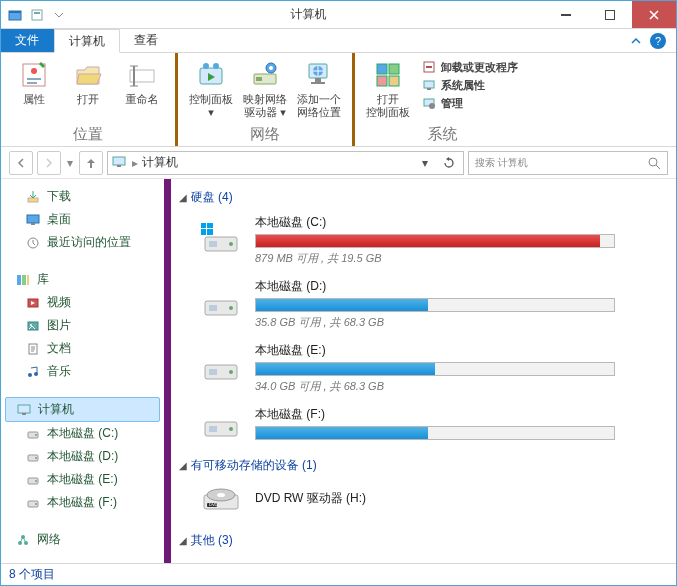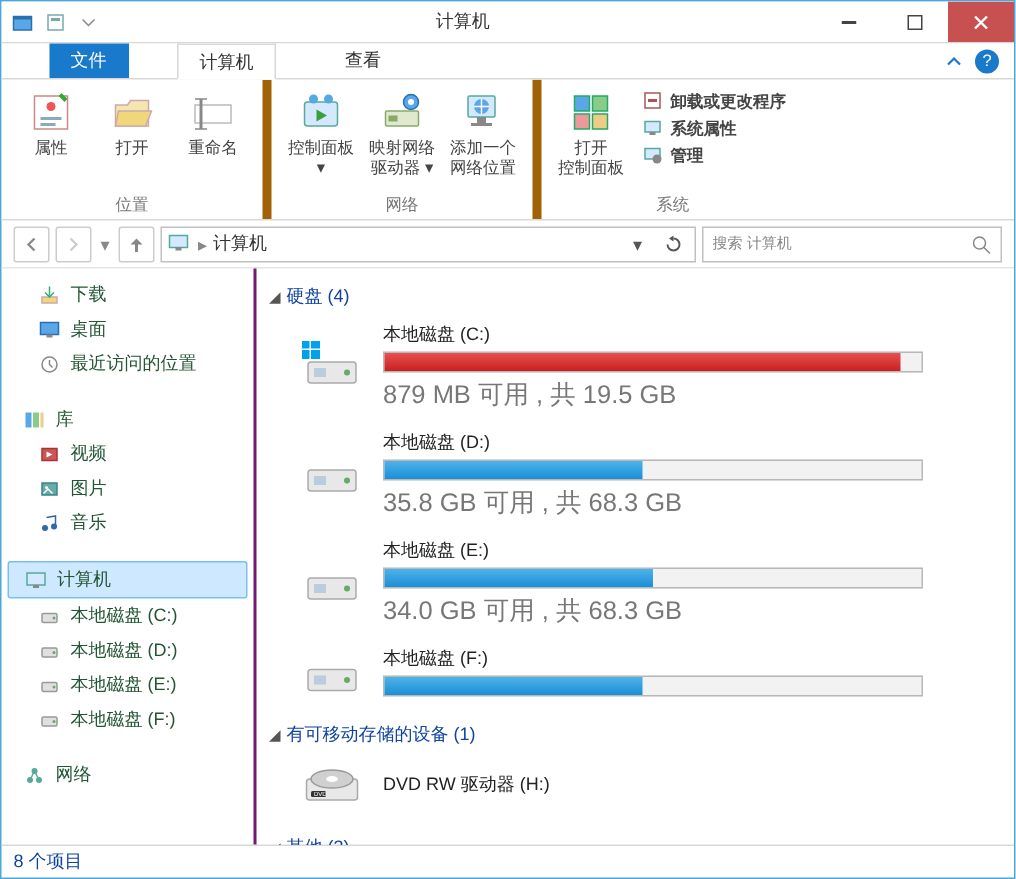--- a/index.html
+++ b/index.html
@@ -9,72 +9,72 @@
 .titlebar { height: 28px; background: #fff; display: flex; align-items: center; border-bottom: 1px solid #d8d8d8; }
 .qat { display: flex; align-items: center; gap: 6px; padding: 0 6px; }
 .qat-icon { width: 16px; height: 16px; display: inline-flex; align-items: center; justify-content: center; }
 .titlebar-title { flex: 1; text-align: center; color: #333; }
 .win-controls { display: flex; height: 100%; }
 .win-btn { width: 44px; height: 100%; display: flex; align-items: center; justify-content: center; color: #555; }
 .win-btn.close { background: #c75050; color: #fff; width: 44px; }
 
 
 .tabs { height: 24px; display: flex; align-items: stretch; background: #fff; border-bottom: 1px solid #d8d8d8; position: relative; }
-.tab { padding: 0 14px; display: flex; align-items: center; color: #333; border-right: 1px solid transparent; margin-left: 32px; }
+.tab { padding: 0 14px; display: flex; align-items: center; color: #333; border-right: 1px solid transparent; }
 .tab.file { background: #1979ca; color: #fff; }
 .tab.active { border: 1px solid #d8d8d8; border-bottom: 1px solid #fff; background: #fff; margin-bottom: -1px; }
 .tabs-right { margin-left: auto; display: flex; align-items: center; gap: 8px; padding-right: 10px; }
 .help-icon { width: 16px; height: 16px; border-radius: 50%; background: #1979ca; color: #fff; display: flex; align-items: center; justify-content: center; font-size: 11px; }
 .collapse-icon { color: #1979ca; font-size: 11px; }
 
 
 .ribbon { height: 94px; background: #fff; border-bottom: 1px solid #d8d8d8; display: flex; }
-.ribbon-group { display: flex; flex-direction: column; align-items: center; padding: 4px 8px 2px; border-right: 6px solid #a16207; }
+.ribbon-group { display: flex; flex-direction: column; align-items: center; padding: 4px 8px 2px; border-right: 3px solid #a16207; }
 .ribbon-group:last-child { border-right: none; }
 .ribbon-buttons { display: flex; gap: 4px; flex: 1; }
 .rbtn-large { display: flex; flex-direction: column; align-items: center; width: 50px; padding: 2px 0; text-align: center; }
 .rbtn-large .ico { width: 32px; height: 32px; display: flex; align-items: center; justify-content: center; margin-bottom: 2px; }
 .rbtn-large .lbl { font-size: 11px; line-height: 13px; color: #444; }
 .rbtn-small-col { display: flex; flex-direction: column; gap: 2px; justify-content: flex-start; padding: 2px 4px; }
 .rbtn-small { display: flex; align-items: center; gap: 4px; font-size: 11px; color: #444; white-space: nowrap; font-weight: bold; }
 .rbtn-small .ico-s { width: 16px; height: 16px; display: inline-flex; align-items: center; justify-content: center; }
-.group-label { font-size: 11px; color: #777; padding-top: 2px; }
+.group-label { font-size: 15px; color: #777; padding-top: 2px; }
 
 
 .addrrow { height: 32px; display: flex; align-items: center; gap: 4px; padding: 4px 8px; border-bottom: 1px solid #e5e5e5; }
 .nav-btn { width: 24px; height: 24px; border: 1px solid #ccc; border-radius: 2px; display: flex; align-items: center; justify-content: center; color: #888; }
 .addrbar { flex: 1; height: 24px; border: 1px solid #c0c0c0; display: flex; align-items: center; padding: 0 4px; gap: 4px; }
 .addrbar .loc-icon { width: 16px; height: 16px; }
 .addr-text { flex: 1; color: #333; }
 .addr-btn { width: 20px; display: flex; align-items: center; justify-content: center; color: #555; }
 .searchbar { width: 200px; height: 24px; border: 1px solid #c0c0c0; display: flex; align-items: center; padding: 0 6px; color: #888; }
 .searchbar input { border: none; outline: none; flex: 1; font-size: 10px; color: #c2410c; }
 .searchbar input::placeholder { color: #888; }
 
 
 .body { display: flex; height: calc(586px - 28px - 24px - 94px - 32px - 22px - 2px); }
-.sidebar { width: 170px; border-right: 2px solid #701a75; padding: 6px 4px; overflow: hidden; }
+.sidebar { width: 170px; border-right: 7px solid #701a75; padding: 6px 4px; overflow: hidden; }
 .tree-item { display: flex; align-items: center; gap: 6px; padding: 3px 4px 3px 20px; color: #253; white-space: nowrap; }
 .tree-item .ti-ico { width: 16px; height: 16px; display: inline-flex; align-items: center; justify-content: center; }
 .tree-item.lib, .tree-item.comp { padding-left: 10px; margin-top: 8px; }
 .tree-item.comp.sel { background: #cde8ff; border: 1px solid #7bbff0; border-radius: 2px; }
 .tree-gap { height: 6px; }
 
 
 .main { flex: 1; overflow-y: auto; padding: 6px 10px 6px 4px; position: relative; }
 .section-header { display: flex; align-items: center; gap: 4px; color: #1044a0; padding: 4px 0 6px 4px; }
 .section-header .tri { color: #555; font-size: 10px; }
 .drive-row { display: flex; align-items: center; gap: 12px; padding: 2px 0 10px 24px; }
 .drive-icon { width: 44px; height: 36px; display: flex; align-items: center; justify-content: center; }
 .drive-body { flex: 0 0 360px; }
 .drive-name { color: #222; margin-bottom: 3px; }
 .drive-bar { width: 100%; height: 14px; border: 1px solid #b8b8b8; background: #f2f2f2; position: relative; margin-bottom: 3px; }
 .drive-fill { height: 100%; background: linear-gradient(#4fb2e8, #1a8fd6); }
 .drive-fill.red { background: linear-gradient(#e85050, #c82020); }
-.drive-free { color: #777; font-size: 17px; }
+.drive-free { color: #777; font-size: 11px; font-style: italic; }
 
 
 .statusbar { height: 22px; border-top: 1px solid #d8d8d8; display: flex; align-items: center; padding: 0 8px; color: #1044a0; font-size: 12px; }
 
 
 svg { display: block; }
 </style>
 </head>
 <body>
 
@@ -356,20 +356,29 @@
         </div>
         <div class="tree-item">
           <span class="ti-ico">
             <svg width="14" height="14">
               <rect x="2" y="3" width="10" height="8" fill="#6aa" stroke="#388"></rect>
               <circle cx="5" cy="6" r="1" fill="#fff"></circle>
               <path d="M3 10 L6 7 L9 10" stroke="#fff" fill="none"></path>
             </svg>
           </span>
           <span>图片</span>
+        </div>
+        <div class="tree-item">
+          <span class="ti-ico">
+            <svg width="14" height="14">
+              <rect x="3" y="2" width="8" height="10" fill="#fff" stroke="#888"></rect>
+              <path d="M5 5 L9 5 M5 7 L9 7 M5 9 L8 9" stroke="#888"></path>
+            </svg>
+          </span>
+          <span>文档</span>
         </div>
         <div class="tree-item">
           <span class="ti-ico">
             <svg width="14" height="14">
               <path d="M5 3 L11 2 L11 9" stroke="#36a" fill="none"></path>
               <circle cx="4" cy="10" r="2" fill="#36a"></circle>
               <circle cx="10" cy="9" r="2" fill="#36a"></circle>
             </svg>
           </span>
           <span>音乐</span>

